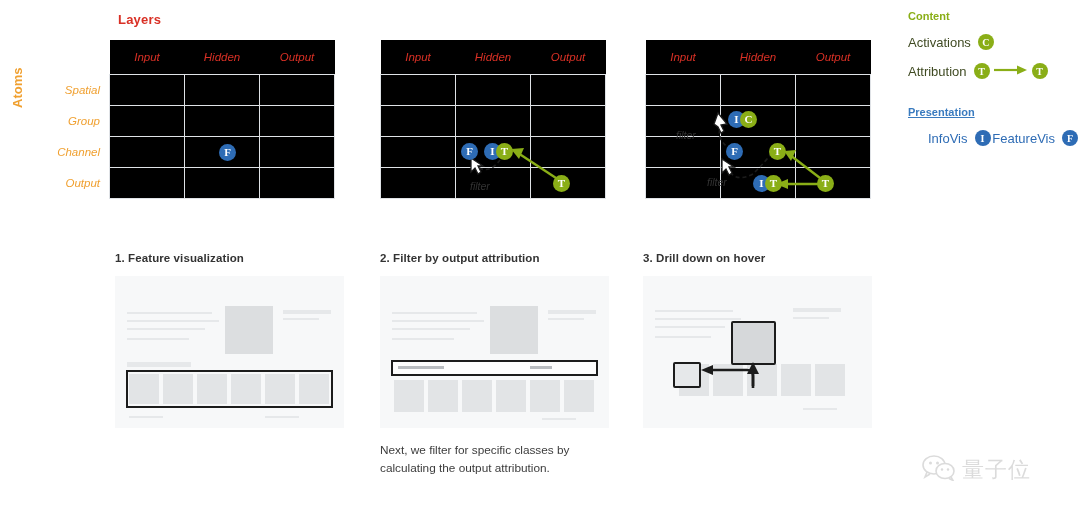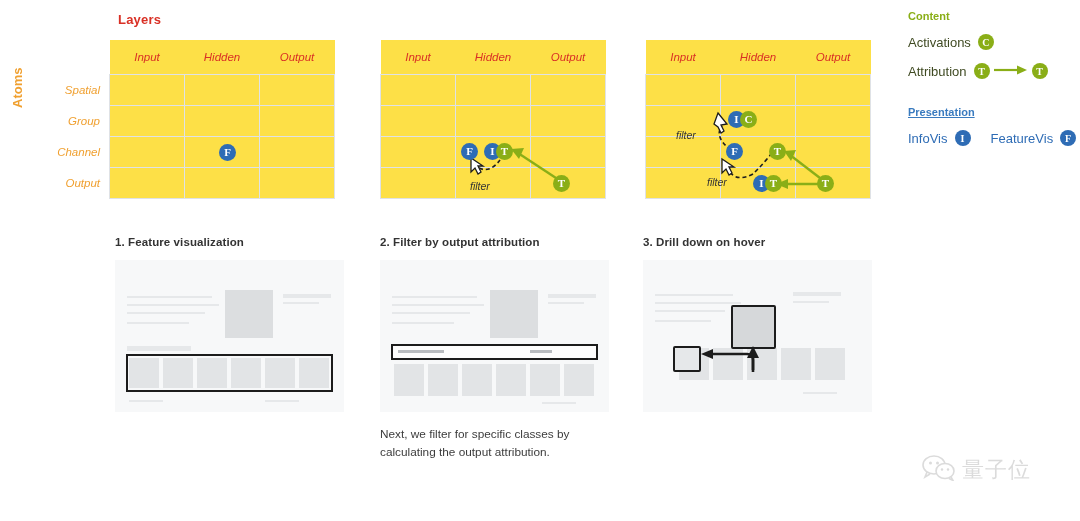--- a/index.html
+++ b/index.html
@@ -26,21 +26,21 @@
     white-space:nowrap;
   }
 
   .matrix{position:absolute;top:40px;}
   .matrix table{border-collapse:collapse;table-layout:fixed;}
   .matrix td,.matrix th{
     border:1px solid #dfe2e6;
     padding:0;margin:0;
     height:30px;
     font-weight:normal;
-    background:#fde047;
+    background:#000000;
   }
   .matrix .rowhead{
     border:none;border-right:1px solid #dfe2e6;
     text-align:right;padding-right:9px;
     font-style:italic;font-size:11.5px;color:#f0a030;
     width:74px;background:transparent;
   }
   .matrix .colhead{
     border:none;border-bottom:1px solid #dfe2e6;
     text-align:center;
@@ -91,25 +91,25 @@
   .legend-badge{
     width:16px;height:16px;border-radius:50%;
     color:#fff;font-size:10px;font-weight:bold;
     display:inline-flex;align-items:center;justify-content:center;
     font-family:"Liberation Serif", serif;flex:0 0 auto;
   }
   .legend-badge.green{background:#8aae17;}
   .legend-badge.blue{background:#2e6cb5;}
   .legend-arrow{margin:0 4px;}
   #presentation-block{margin-top:26px;}
-  #presentation-row{display:flex;align-items:flex-start;}
+  #presentation-row{display:flex;align-items:flex-start;margin-left:20px;}
   #presentation-row .gap{width:20px;}
 
   
-  .step{position:absolute;top:236px;width:229px;}
+  .step{position:absolute;top:252px;width:229px;}
   .step1{left:115px;}
   .step2{left:380px;}
   .step3{left:643px;}
   .step-title{
     font-size:11.5px;font-weight:bold;color:#333;
     margin-bottom:12px;letter-spacing:.1px;
   }
   .mock{
     width:100%;height:152px;background:#f7f8f9;position:relative;
     overflow:hidden;

